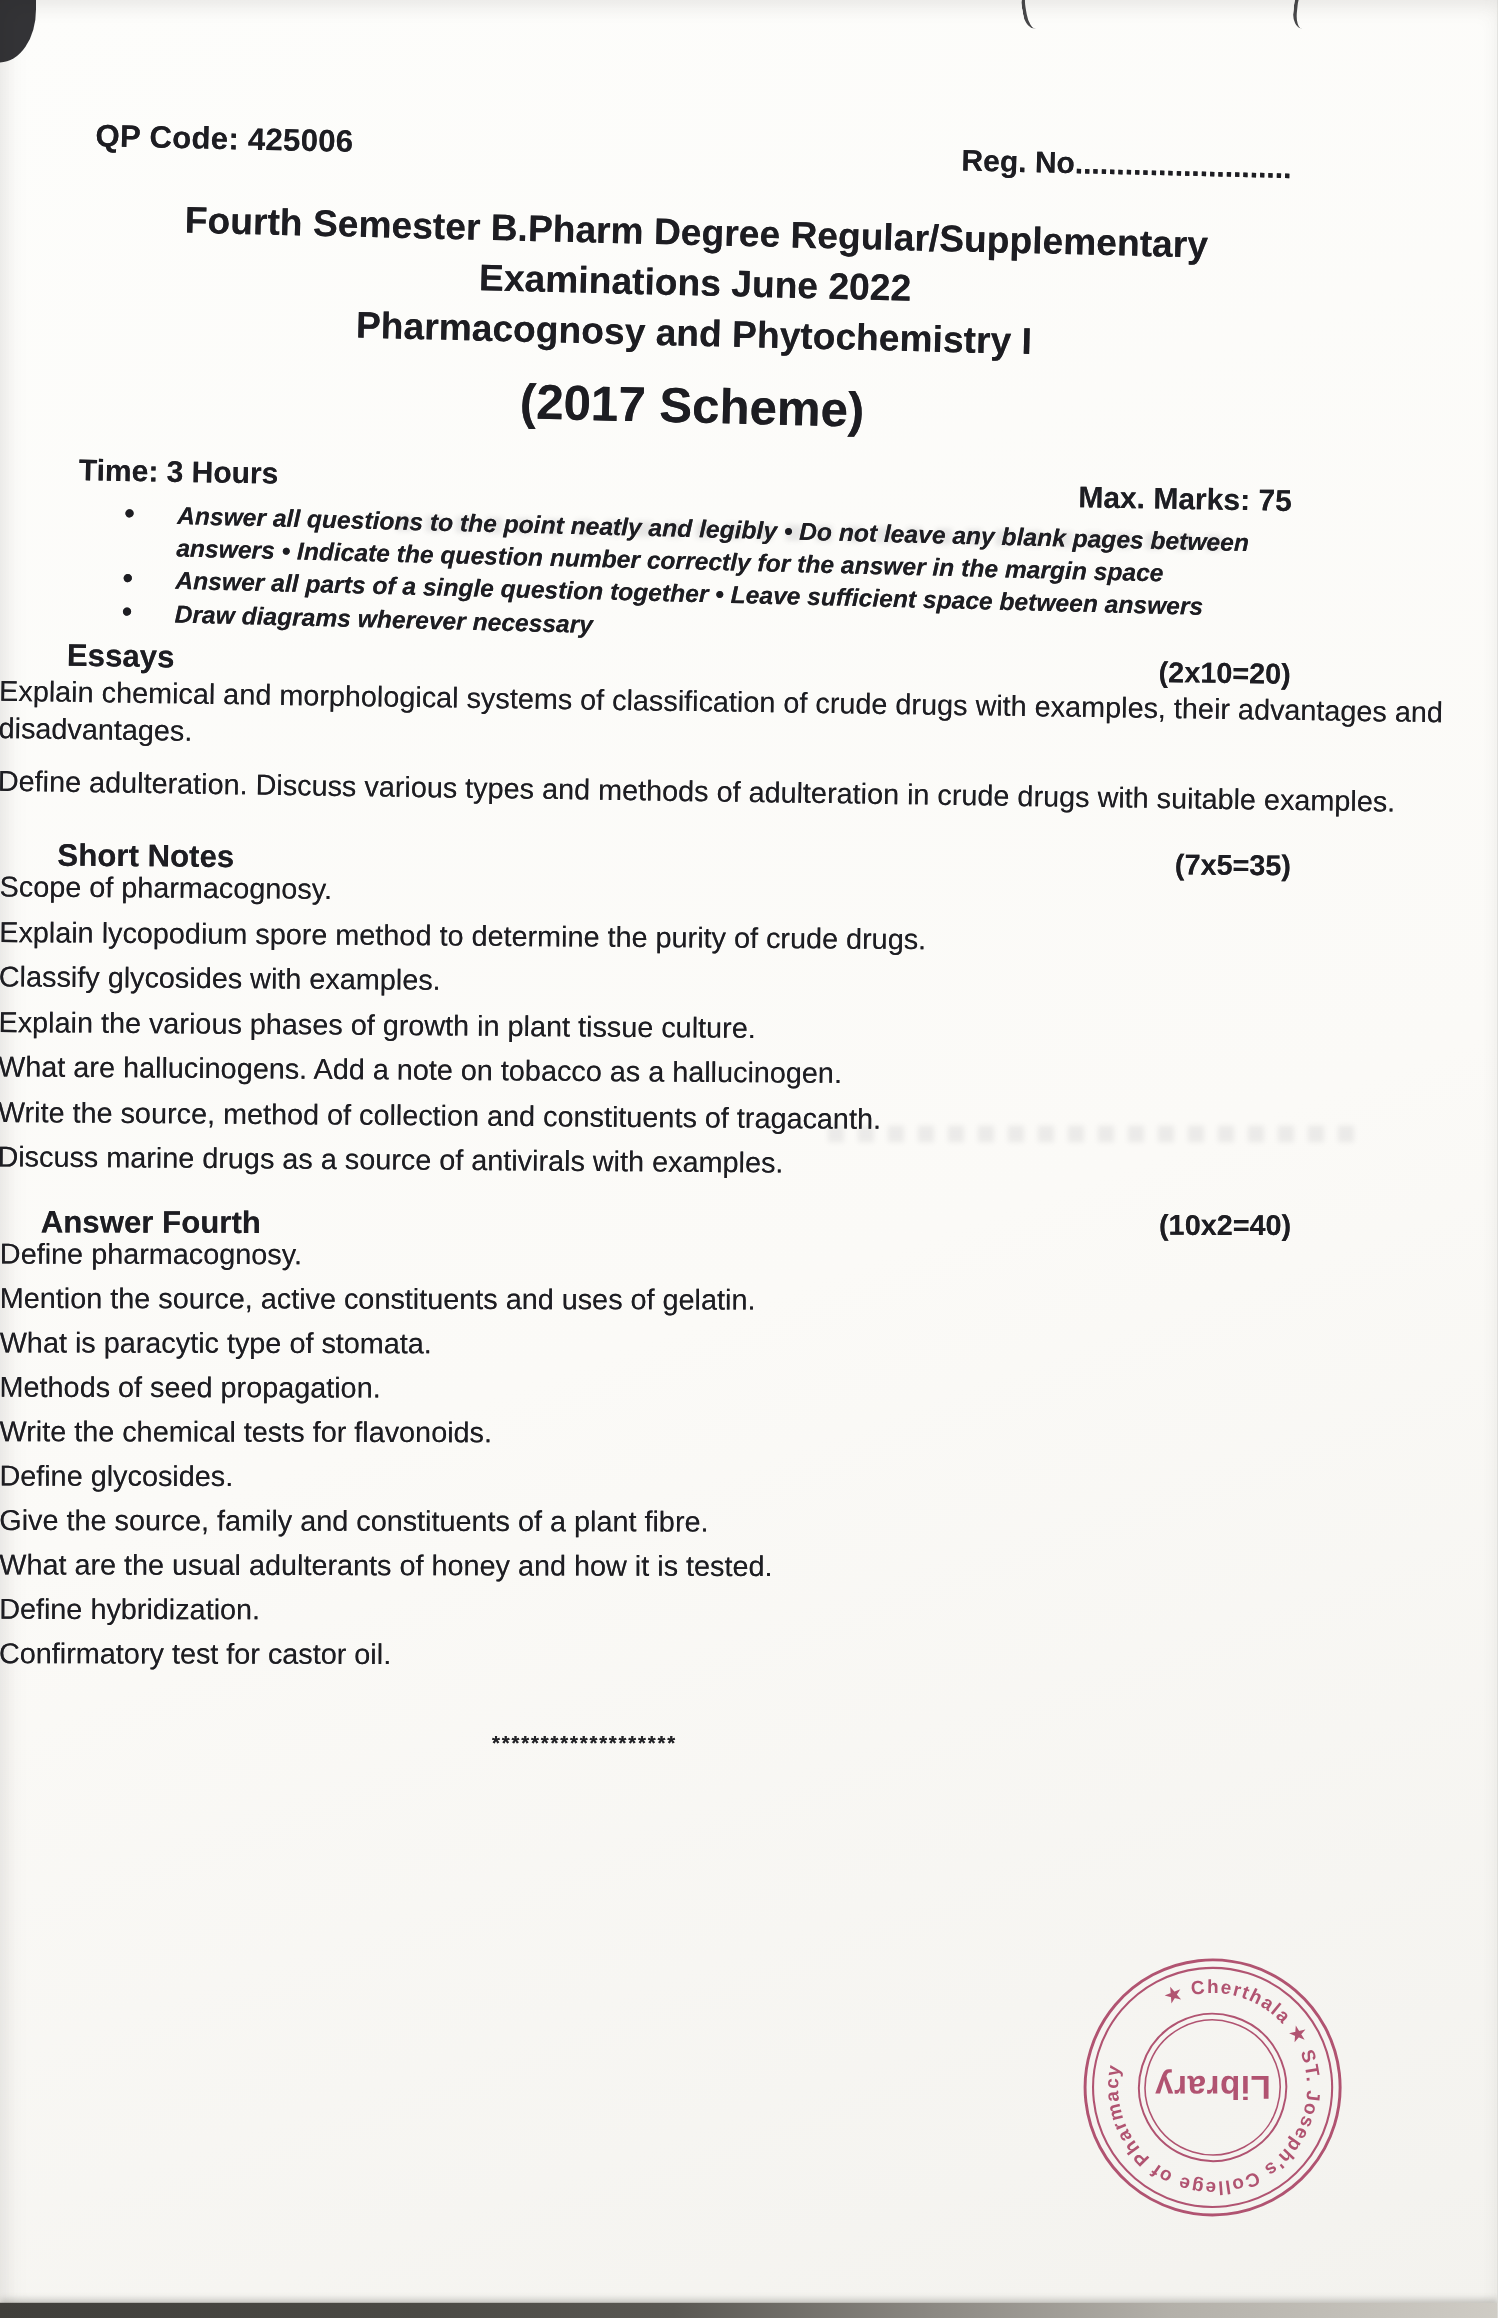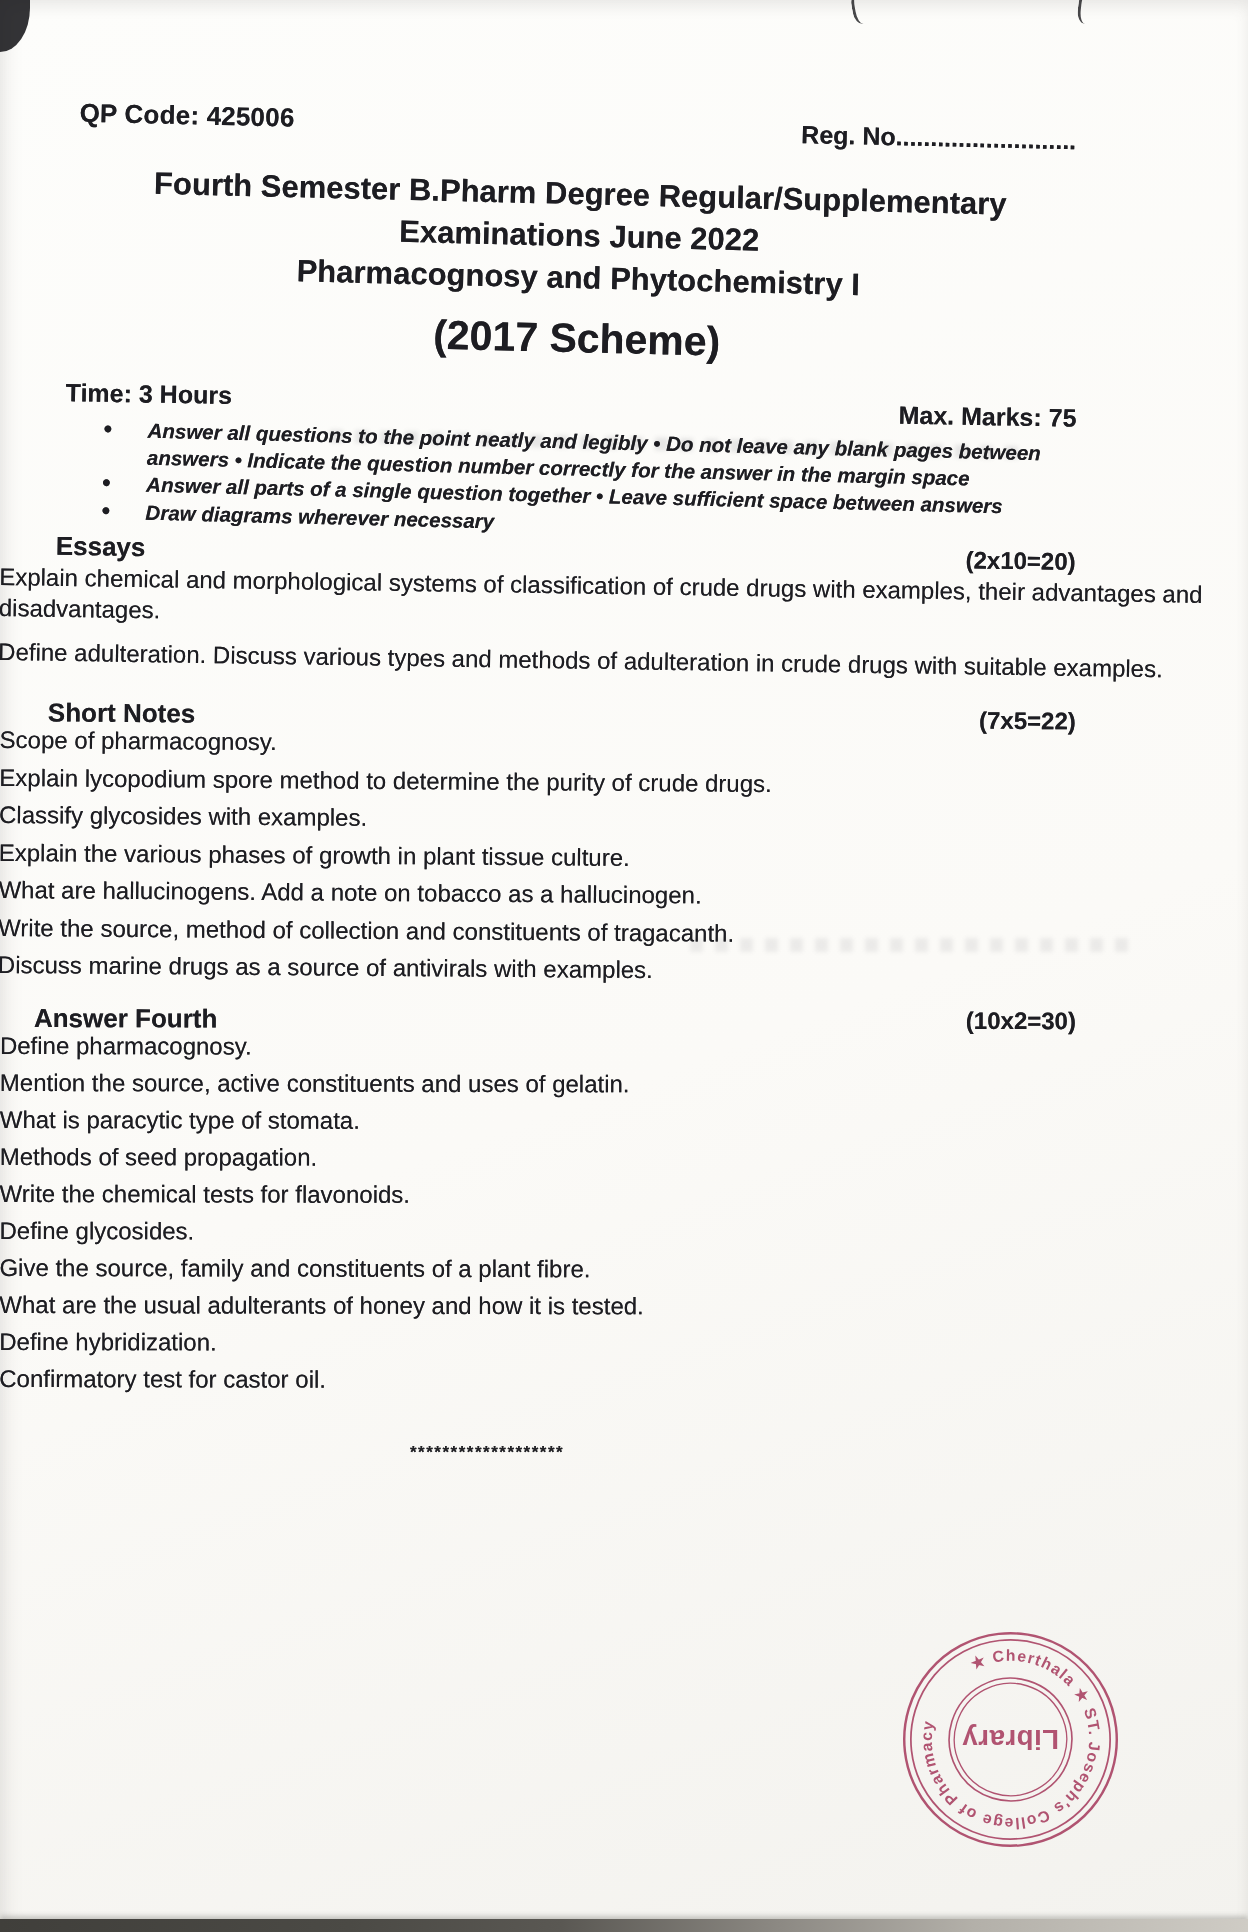--- a/index.html
+++ b/index.html
@@ -162,37 +162,37 @@
     </div>
     <ol class="qlist ol-essays">
       <li class="t">Explain chemical and morphological systems of classification of crude drugs with examples, their advantages and disadvantages.</li>
       <li class="t">Define adulteration. Discuss various types and methods of adulteration in crude drugs with suitable examples.</li>
     </ol>
   </div>
 
   <div class="sec-short">
     <div class="sec-head">
       <span class="sec-title t">Short Notes</span>
-      <span class="sec-marks t">(7x5=22)</span>
+      <span class="sec-marks t">(7x5=35)</span>
     </div>
     <ol class="qlist ol-short">
       <li class="t">Scope of pharmacognosy.</li>
       <li class="t">Explain lycopodium spore method to determine the purity of crude drugs.</li>
       <li class="t">Classify glycosides with examples.</li>
       <li class="t">Explain the various phases of growth in plant tissue culture.</li>
       <li class="t">What are hallucinogens. Add a note on tobacco as a hallucinogen.</li>
       <li class="t">Write the source, method of collection and constituents of tragacanth.</li>
       <li class="t">Discuss marine drugs as a source of antivirals with examples.</li>
     </ol>
   </div>
 
   <div class="sec-brief">
     <div class="sec-head">
       <span class="sec-title t">Answer Fourth</span>
-      <span class="sec-marks t">(10x2=30)</span>
+      <span class="sec-marks t">(10x2=40)</span>
     </div>
     <ol class="qlist ol-brief">
       <li class="t">Define pharmacognosy.</li>
       <li class="t">Mention the source, active constituents and uses of gelatin.</li>
       <li class="t">What is paracytic type of stomata.</li>
       <li class="t">Methods of seed propagation.</li>
       <li class="t">Write the chemical tests for flavonoids.</li>
       <li class="t">Define glycosides.</li>
       <li class="t">Give the source, family and constituents of a plant fibre.</li>
       <li class="t">What are the usual adulterants of honey and how it is tested.</li>

